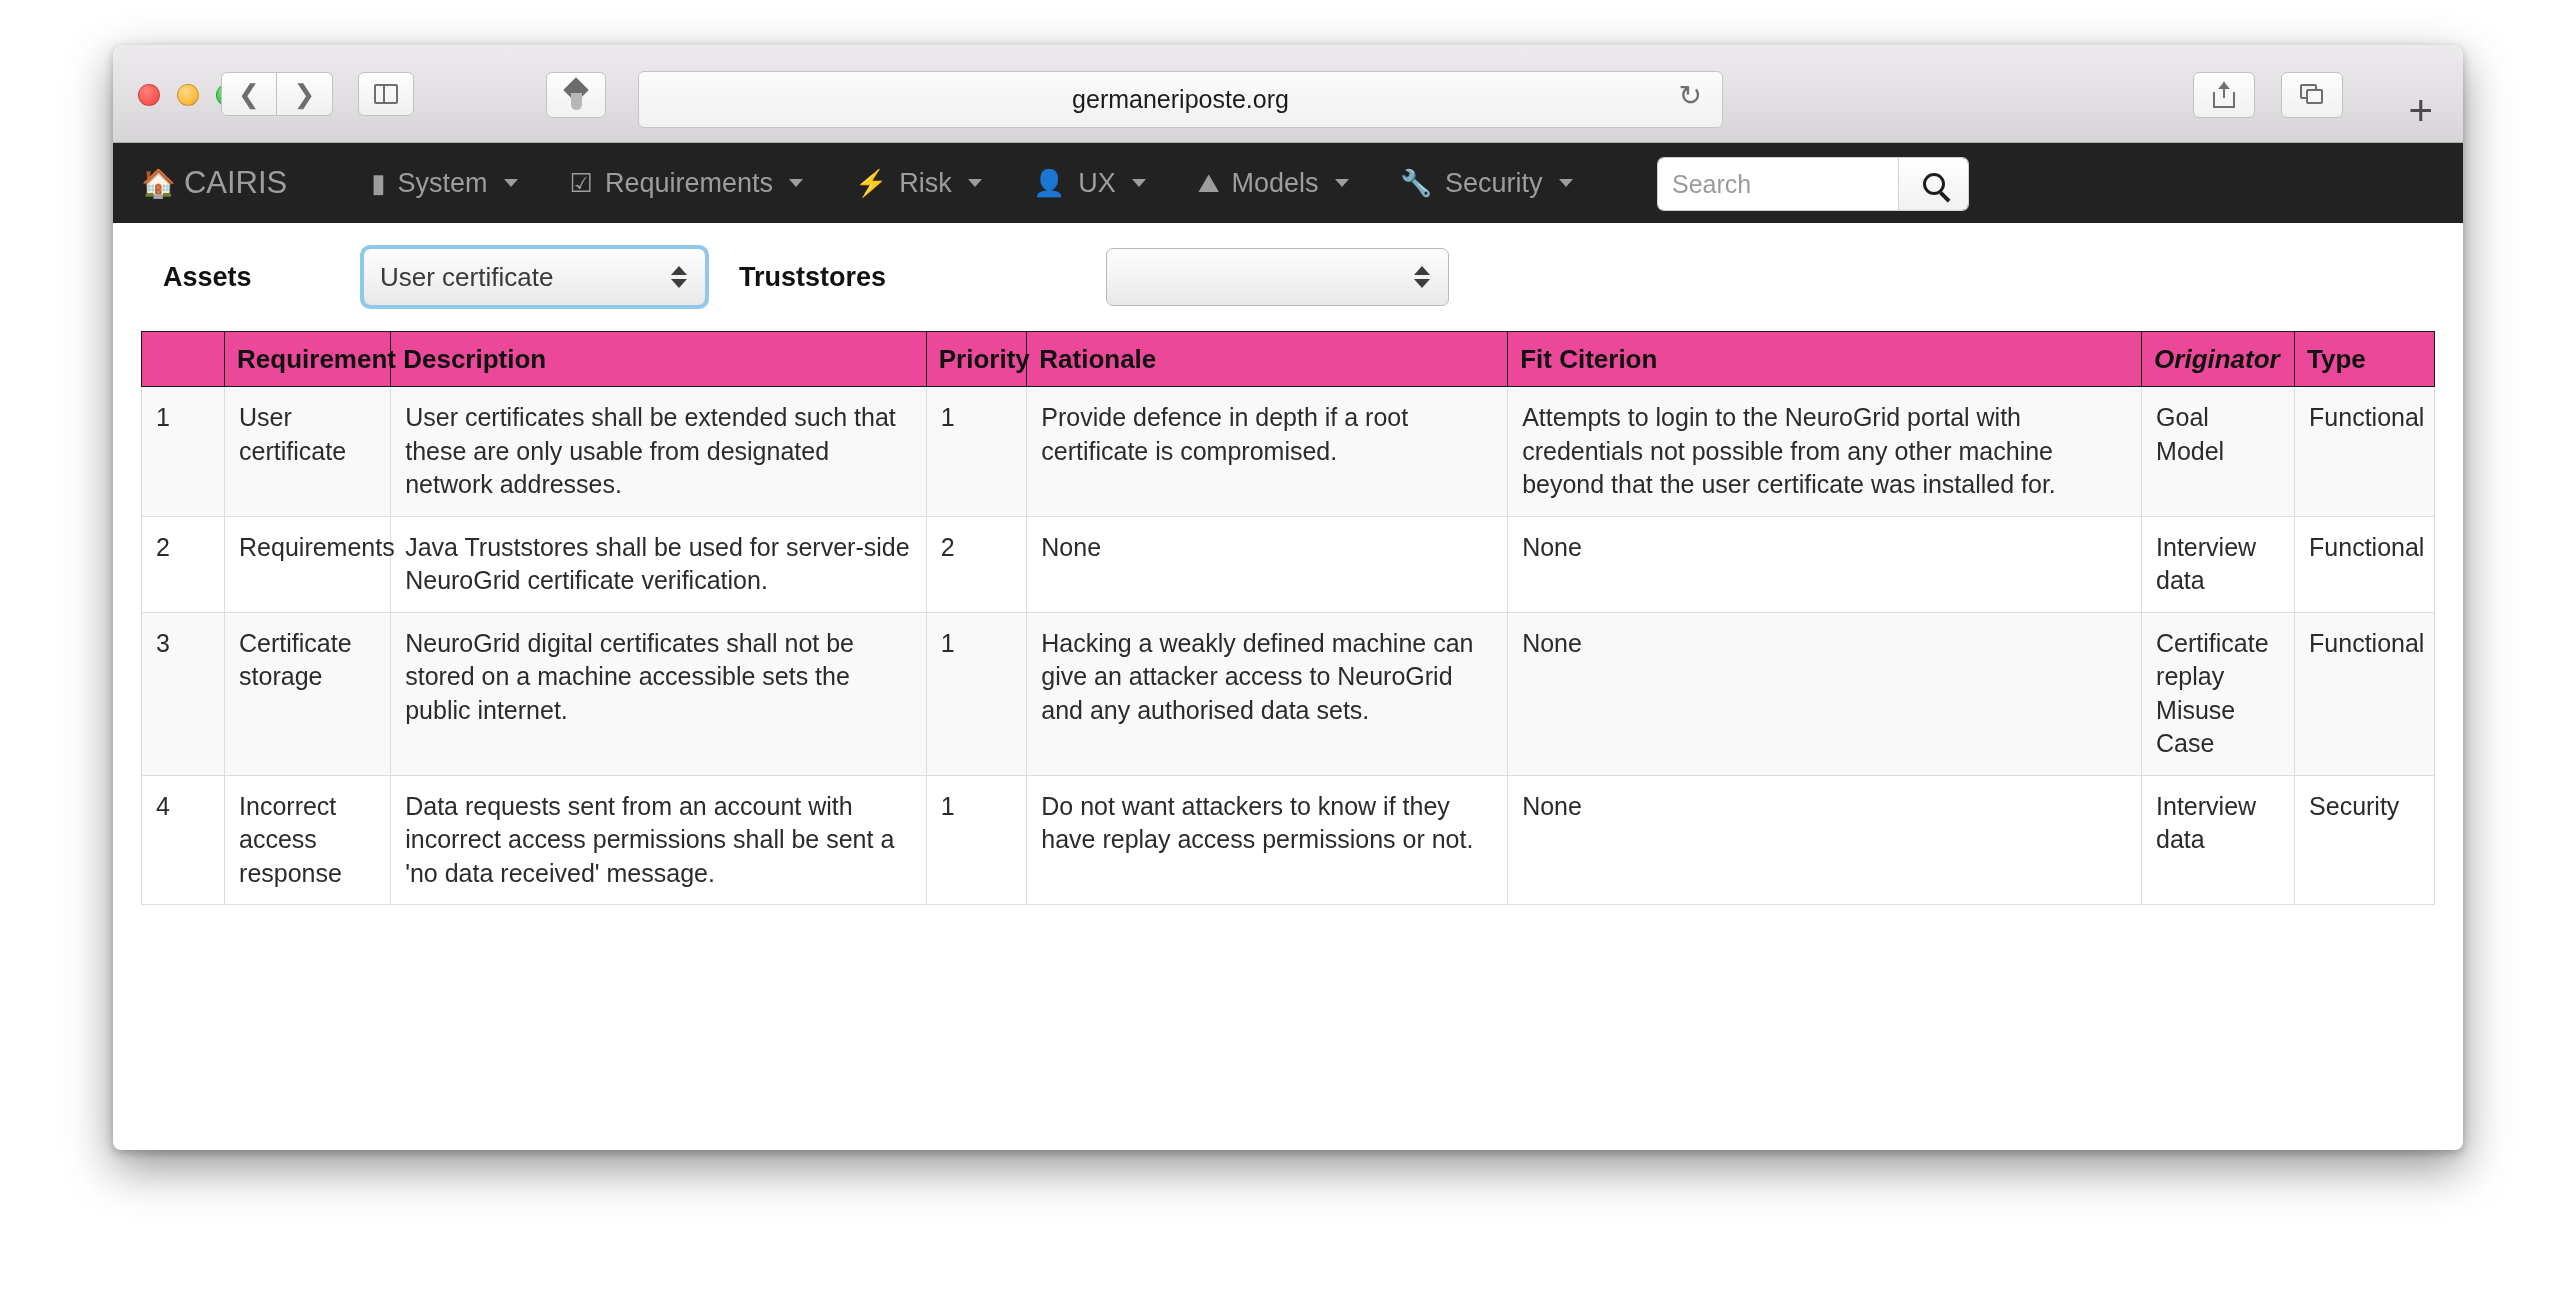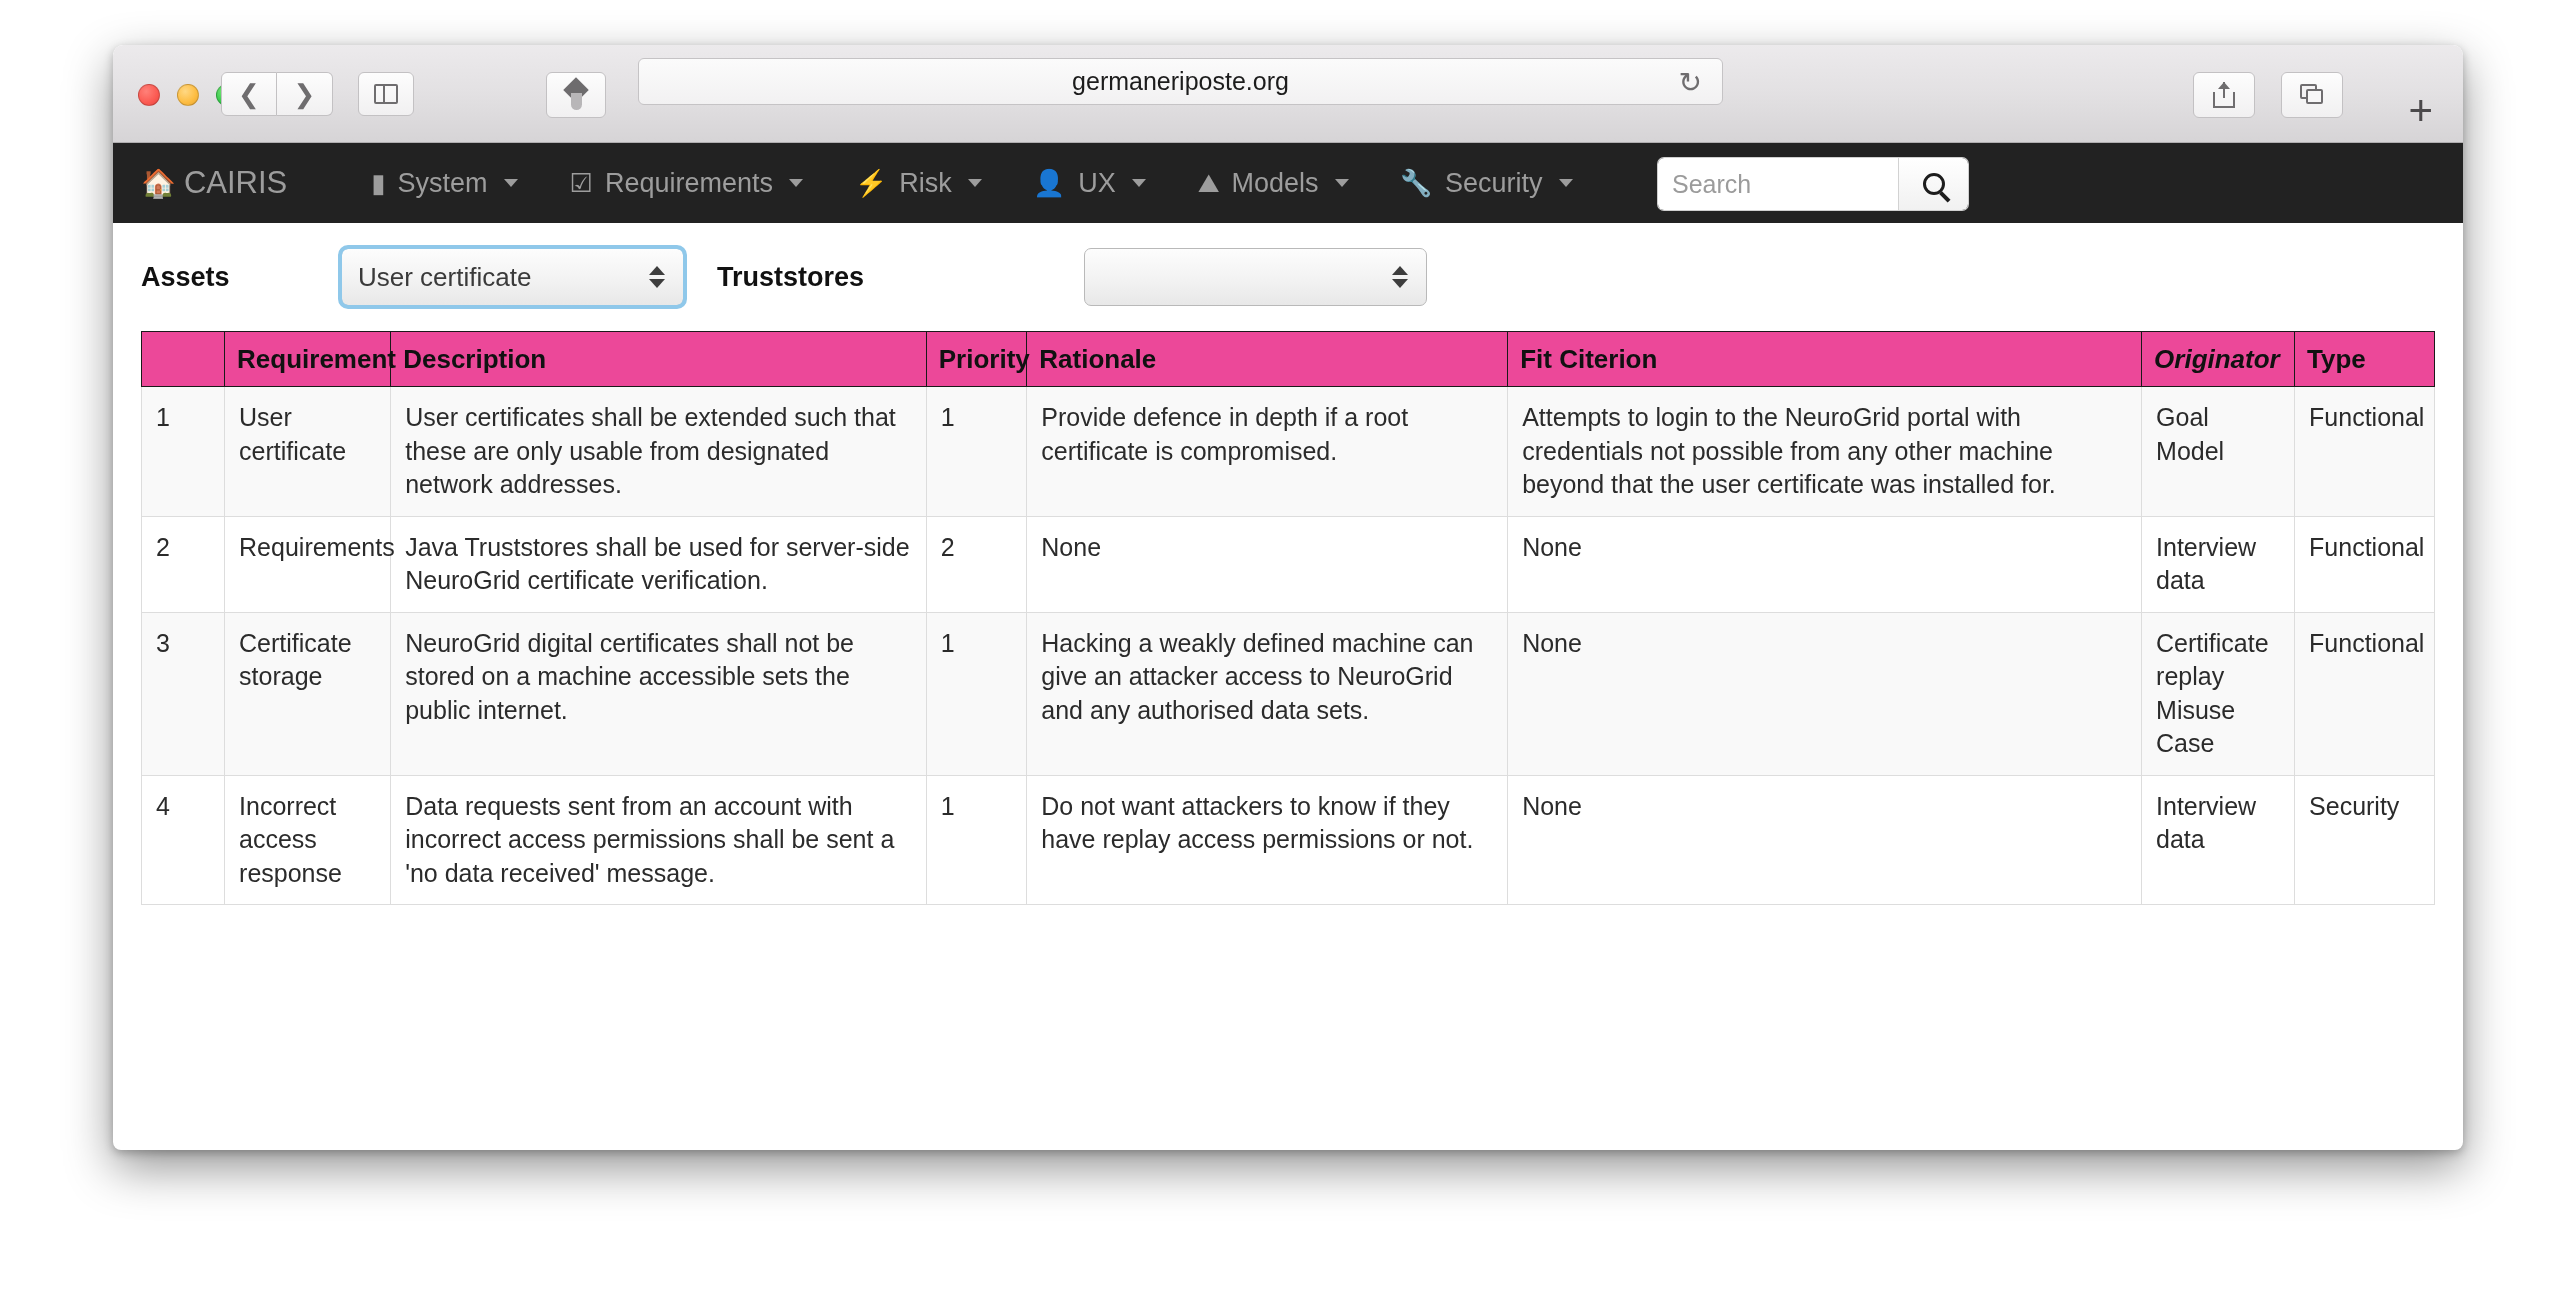--- a/index.html
+++ b/index.html
@@ -88,22 +88,22 @@
     top: 2px;
   }
   .pen-glyph .body {
     position: absolute; left: 5px; top: 14px;
     width: 11px; height: 17px; border-radius: 0 0 6px 6px;
     background: #b8b6b8;
   }
 
   .urlbar {
     position: absolute;
-    left: 525px; top: 13px;
-    width: 1085px; height: 47px;
+    left: 525px; top: 26px;
+    width: 1085px; height: 57px;
     background: linear-gradient(to bottom, #fbfbfb, #f2f1f2);
     border: 1px solid #c5c3c5;
     border-radius: 6px;
     display: flex;
     align-items: center;
     justify-content: center;
   }
   .urlbar-text {
     font-size: 25px;
     color: #1c1c1c;
@@ -216,21 +216,21 @@
     display: flex;
     align-items: center;
     height: 108px;
     padding-left: 28px;
   }
   .filter-label {
     font-size: 27px;
     font-weight: bold;
     color: #111;
   }
-  .label-assets { width: 200px; }
+  .label-assets { width: 200px; margin-left: 22px; }
   .label-envs { width: 400px; padding-left: 33px; }
 
   .sel {
     width: 343px;
     height: 58px;
     border-radius: 7px;
     background: linear-gradient(to bottom, #fdfdfd 0%, #f3f3f3 52%, #e8e8e8 100%);
     border: 1px solid #b9b9b9;
     position: relative;
     display: flex;

